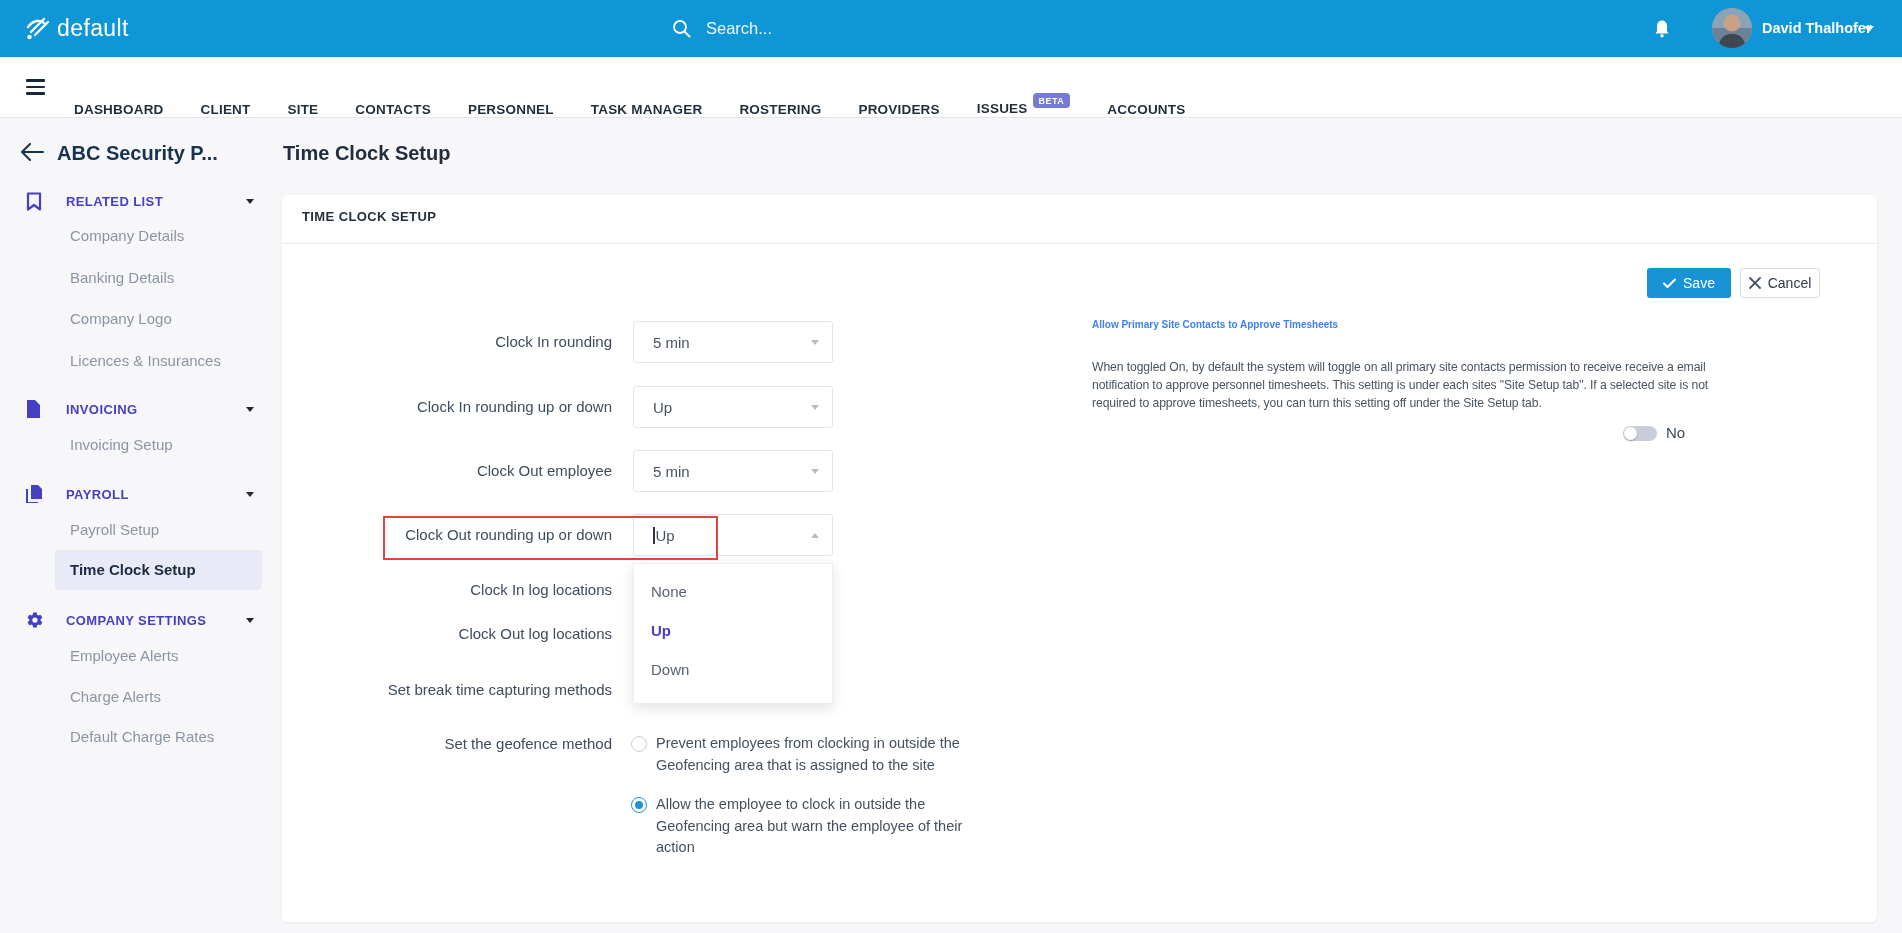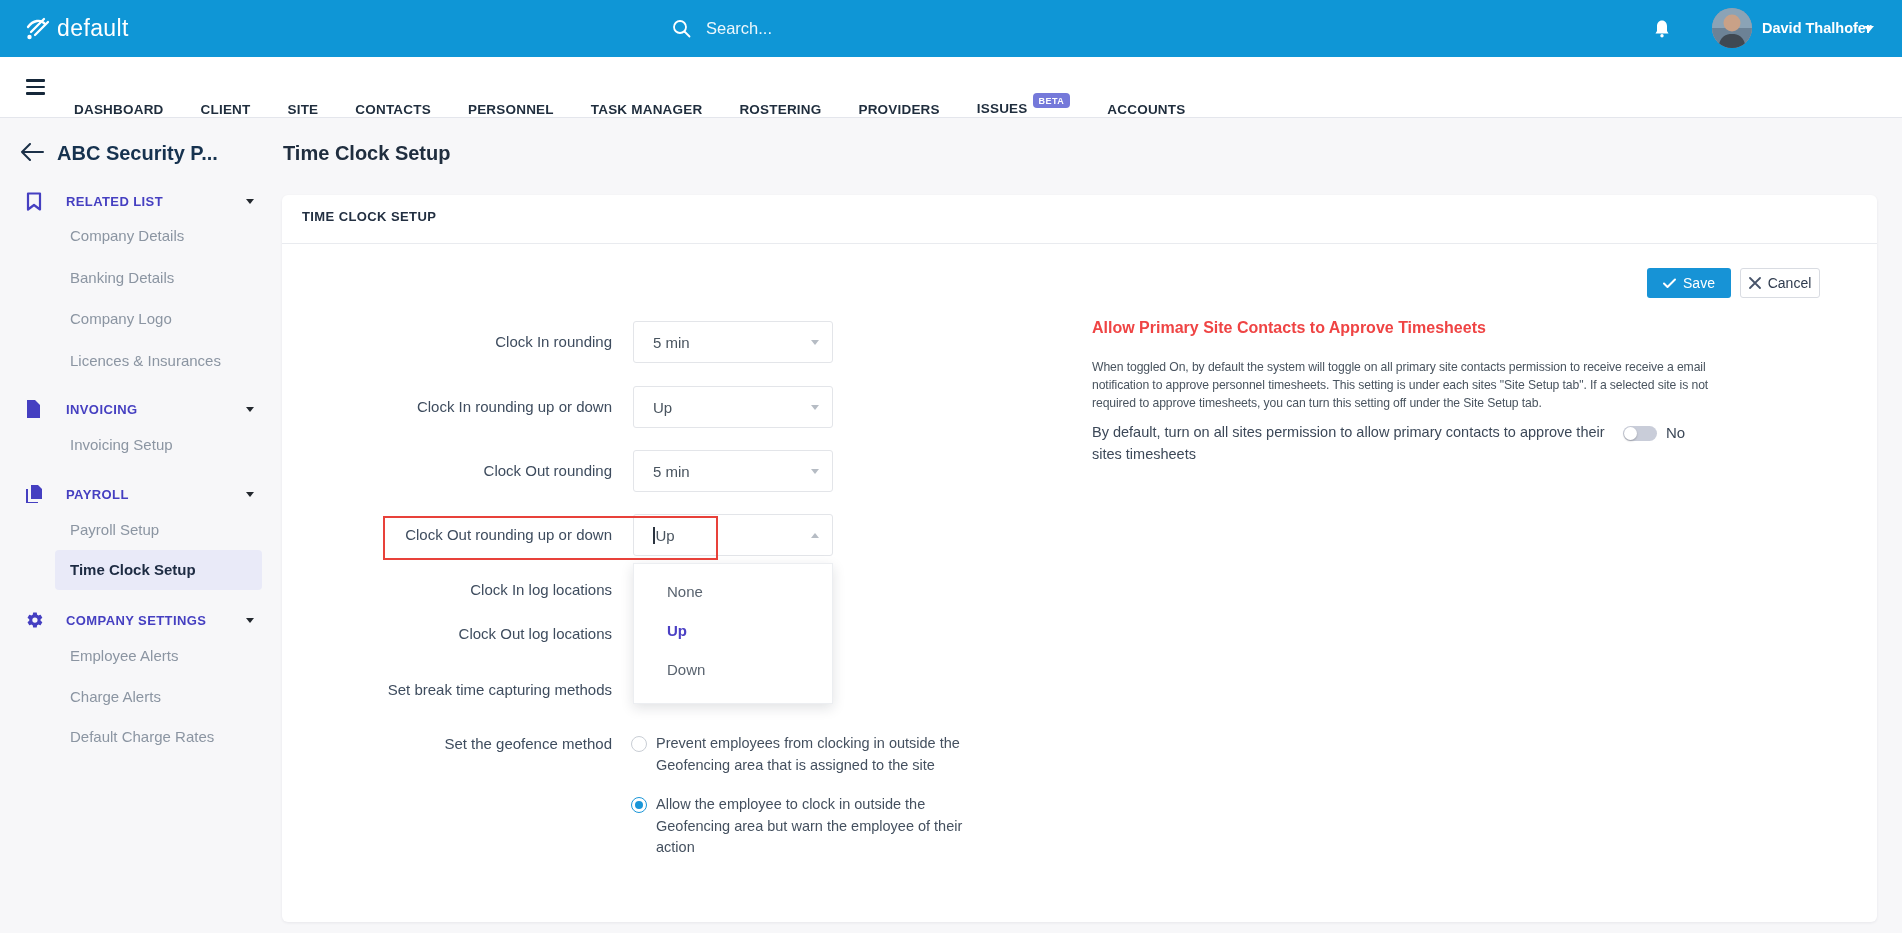--- a/index.html
+++ b/index.html
@@ -47,30 +47,30 @@
   .btn-save{position:absolute;left:1365px;top:73px;width:84px;height:30px;background:#1793d6;color:#fff;border:none}
   .btn-cancel{position:absolute;left:1458px;top:73px;width:80px;height:30px;background:#fff;color:#2f3b4e;border:1px solid #d9dce2}
   
   .flabel{position:absolute;left:20px;width:310px;text-align:right;font-size:15px;color:#3e4c5e;height:20px;line-height:20px}
   .dd{position:absolute;left:351px;width:200px;height:42px;border:1px solid #e3e5e9;border-radius:3px;background:#fff;box-sizing:border-box;display:flex;align-items:center;padding-left:19px;font-size:15px;color:#49545f;cursor:pointer}
   .dd .ddcaret{position:absolute;right:13px;top:18px;width:0;height:0;border-left:4.5px solid transparent;border-right:4.5px solid transparent;border-top:5px solid #b6bcc4}
   .dd .ddcaret.up{border-top:none;border-bottom:5px solid #b6bcc4}
   .tcursor{display:inline-block;width:1.5px;height:17px;background:#2b3440;margin-right:1px;vertical-align:middle}
   .hlbox{position:absolute;left:101px;top:321px;width:335px;height:44px;border:2px solid #e8413a;pointer-events:none;z-index:6;box-sizing:border-box}
   .ddlist{position:absolute;left:351px;top:368px;width:200px;height:141px;background:#fff;border:1px solid #eceef1;box-shadow:0 4px 12px rgba(20,30,50,.13);z-index:5;box-sizing:border-box;padding-top:8px}
-  .ddopt{height:39px;line-height:39px;padding-left:33px;font-size:15px;color:#59636f;cursor:pointer}
+  .ddopt{height:39px;line-height:39px;padding-left:17px;font-size:15px;color:#59636f;cursor:pointer}
   .ddopt.sel{color:#4b40c4;font-weight:700}
   
   .radio{position:absolute;width:16px;height:16px;border-radius:50%;box-sizing:border-box;background:#fff;cursor:pointer}
   .radio.off{border:1px solid #c9ced5}
   .radio.on{border:1.5px solid #1a96d8}
   .radio.on::after{content:"";position:absolute;left:2.5px;top:2.5px;width:8px;height:8px;border-radius:50%;background:#1a96d8}
   .geo-text{position:absolute;left:374px;width:322px;font-size:14.5px;line-height:21.5px;color:#44505f;cursor:pointer}
   
-  .info-h{position:absolute;left:810px;top:124px;font-size:16px;font-weight:700;color:#ef4444;margin:0}
+  .info-h{position:absolute;left:810px;top:124px;font-size:10px;font-weight:700;color:#3b82f6;margin:0}
   .info-p{position:absolute;left:810px;top:151px;width:650px;font-size:12.2px;letter-spacing:-.1px;line-height:18px;color:#49545f}
   .toggle-label{position:absolute;left:810px;top:226px;width:515px;font-size:14.5px;line-height:22px;color:#3c4858}
   .toggle{position:absolute;left:1341px;top:231px;width:34px;height:15px;border-radius:8px;background:#c9cdd9;cursor:pointer}
   .knob{position:absolute;left:1px;top:1px;width:13px;height:13px;border-radius:50%;background:#fff;box-shadow:0 1px 2px rgba(0,0,0,.25)}
   .toggle-state{position:absolute;left:1384px;top:224px;height:28px;line-height:28px;font-size:15px;color:#3c4858}
 </style>
 </head>
 <body>
 
 <header class="topbar">
@@ -203,21 +203,21 @@
     </button>
     <button class="btn btn-cancel">
       <svg width="12" height="12" viewBox="0 0 12 12">
           <path d="M1 1 L11 11 M11 1 L1 11" stroke="#47546a" stroke-width="1.8" stroke-linecap="round"></path>
         </svg>
       <span>Cancel</span>
     </button>
 
     <div class="flabel" style="top:137px">Clock In rounding</div>
     <div class="flabel" style="top:202px">Clock In rounding up or down</div>
-    <div class="flabel" style="top:266px">Clock Out rounding</div>
+    <div class="flabel" style="top:266px">Clock Out employee</div>
     <div class="flabel" style="top:330px">Clock Out rounding up or down</div>
     <div class="flabel" style="top:385px">Clock In log locations</div>
     <div class="flabel" style="top:429px">Clock Out log locations</div>
     <div class="flabel" style="top:485px">Set break time capturing methods</div>
     <div class="flabel" style="top:539px">Set the geofence method</div>
 
     <div class="dd" style="top:126px">
       <span>5 min</span>
         <span class="ddcaret"></span>
     </div>
@@ -243,19 +243,18 @@
       <div class="ddopt">Down</div>
     </div>
 
     <span class="radio off" style="left:349px;top:541px"></span>
     <div class="geo-text" style="top:538px">Prevent employees from clocking in outside the Geofencing area that is assigned to the site</div>
     <span class="radio on" style="left:349px;top:602px"></span>
     <div class="geo-text" style="top:599px">Allow the employee to clock in outside the Geofencing area but warn the employee of their action</div>
 
     <h2 class="info-h">Allow Primary Site Contacts to Approve Timesheets</h2>
     <p class="info-p">When toggled On, by default the system will toggle on all primary site contacts permission to receive receive a email notification to approve personnel timesheets. This setting is under each sites "Site Setup tab". If a selected site is not required to approve timesheets, you can turn this setting off under the Site Setup tab.</p>
-    <div class="toggle-label">By default, turn on all sites permission to allow primary contacts to approve their sites timesheets</div>
     <div class="toggle">
         <span class="knob"></span>
       </div>
     <span class="toggle-state">No</span>
   </section>
 </main>
 
 </body></html>

